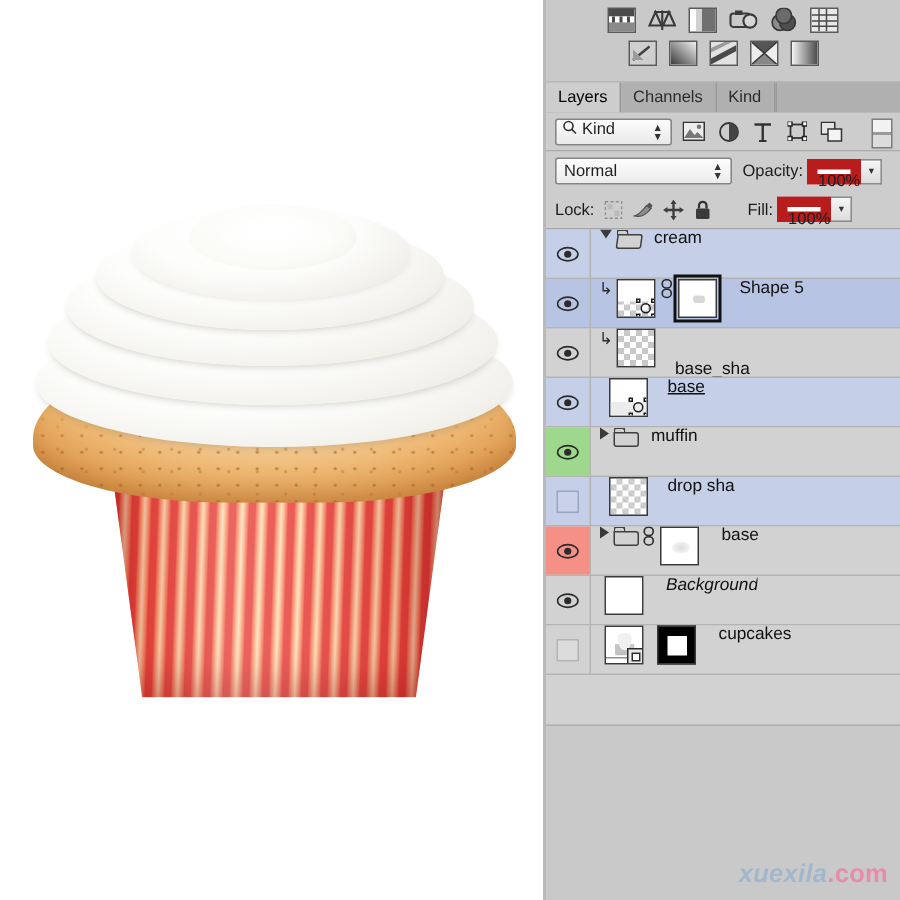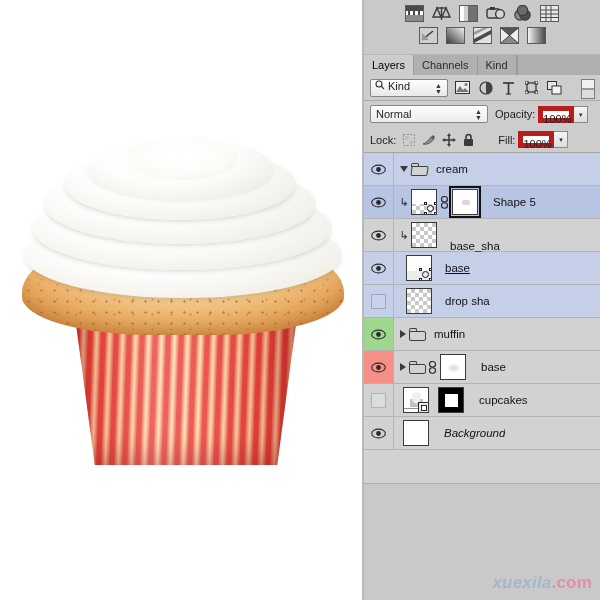--- a/index.html
+++ b/index.html
@@ -266,21 +266,21 @@
     line-height: 17px;
     padding-left: 5px;
     box-sizing: border-box;
     cursor: pointer;
   }
   .lbl { font-size: 11px; color: #1c1c1c; }
   #blend-row .lbl { margin-left: 7px; }
   .num-field {
     width: 36px; height: 17px;
     background: #ffffff;
-    border: 5px solid #b91c1c;
+    border: 7px solid #b91c1c;
     font-size: 11px;
     line-height: 16px;
     text-align: center;
     margin-left: 3px;
     box-sizing: border-box;
     cursor: text;
   }
   .num-arrow {
     width: 14px; height: 17px;
     background: linear-gradient(180deg,#f6f6f6,#dcdcdc);
@@ -343,21 +343,20 @@
     cursor: pointer;
   }
   .eye-cell.label-green { background: #9ed88d; }
   .eye-cell.label-red   { background: #f49086; }
   .eye-cell.sel-bg      { background: #b8c4e4; }
   .eye-cell.sel-bg-l    { background: #c5cfe8; }
   .body-cell {
     flex: 1;
     height: 100%;
     display: flex;
-    align-items: center;
     padding-left: 4px;
     box-sizing: border-box;
     min-width: 0;
   }
   .disc-tri {
     width: 0; height: 0;
     margin: 0 3px 0 2px;
     cursor: pointer;
   }
   .disc-tri.down {
@@ -843,44 +842,44 @@
                 <i class="p1"></i>
                 <i class="p2"></i>
                 <i class="p3"></i>
                 <i class="p4"></i>
             </div>
           </div>
           <span class="layer-name underline" style="margin-left:10px;">base</span>
         </div>
       </div>
 
-      <div class="layer-row sel-light">
-        <div class="eye-cell sel-bg-l">
-          <span style="display:block;width:13px;height:13px;border:1px solid #9aa5c4;background:#c9d2e8;"></span>
-        </div>
-        <div class="body-cell" style="padding-left:12px;">
-          <div class="thumb checker"></div>
-          <span class="layer-name" style="margin-left:10px;">drop sha</span>
-        </div>
-      </div>
-
       <div class="layer-row">
         <div class="eye-cell label-green">
           <svg width="15" height="11" viewBox="0 0 15 11">
               <ellipse cx="7.5" cy="5.5" rx="6.8" ry="4.4" fill="none" stroke="#2b2b2b" stroke-width="1.1"></ellipse>
               <circle cx="7.5" cy="5.5" r="2.4" fill="#2b2b2b"></circle>
             </svg>
         </div>
         <div class="body-cell">
           <div class="disc-tri right"></div>
           <div class="folder-ico">
               <div class="ftab"></div>
               <div class="fbody"></div>
             </div>
           <span class="layer-name">muffin</span>
+        </div>
+      </div>
+
+      <div class="layer-row sel-light">
+        <div class="eye-cell sel-bg-l">
+          <span style="display:block;width:13px;height:13px;border:1px solid #9aa5c4;background:#c9d2e8;"></span>
+        </div>
+        <div class="body-cell" style="padding-left:12px;">
+          <div class="thumb checker"></div>
+          <span class="layer-name" style="margin-left:10px;">drop sha</span>
         </div>
       </div>
 
       <div class="layer-row">
         <div class="eye-cell label-red">
           <svg width="15" height="11" viewBox="0 0 15 11">
               <ellipse cx="7.5" cy="5.5" rx="6.8" ry="4.4" fill="none" stroke="#2b2b2b" stroke-width="1.1"></ellipse>
               <circle cx="7.5" cy="5.5" r="2.4" fill="#2b2b2b"></circle>
             </svg>
         </div>
@@ -898,46 +897,46 @@
           </span>
           <div class="thumb">
             <div class="soft-blob"></div>
           </div>
           <span class="layer-name" style="margin-left:12px;">base</span>
         </div>
       </div>
 
       <div class="layer-row">
         <div class="eye-cell">
+          <svg width="15" height="11" viewBox="0 0 15 11">
+              <ellipse cx="7.5" cy="5.5" rx="6.8" ry="4.4" fill="none" stroke="#2b2b2b" stroke-width="1.1"></ellipse>
+              <circle cx="7.5" cy="5.5" r="2.4" fill="#2b2b2b"></circle>
+            </svg>
+        </div>
+        <div class="body-cell" style="padding-left:9px;">
+          <div class="thumb"></div>
+          <span class="layer-name italic" style="margin-left:12px;">Background</span>
+        </div>
+      </div>
+
+      <div class="layer-row">
+        <div class="eye-cell">
           <span style="display:block;width:13px;height:13px;border:1px solid #b3b3b3;background:#dcdcdc;"></span>
         </div>
         <div class="body-cell" style="padding-left:9px;">
           <div class="thumb">
             <div class="mini-cup"></div>
             <div class="mini-ground"></div>
             <div class="so-badge"></div>
           </div>
           <div class="thumb black-mask" style="margin-left:6px;"></div>
           <span class="layer-name" style="margin-left:12px;">cupcakes</span>
         </div>
       </div>
 
-      <div class="layer-row">
-        <div class="eye-cell">
-          <svg width="15" height="11" viewBox="0 0 15 11">
-              <ellipse cx="7.5" cy="5.5" rx="6.8" ry="4.4" fill="none" stroke="#2b2b2b" stroke-width="1.1"></ellipse>
-              <circle cx="7.5" cy="5.5" r="2.4" fill="#2b2b2b"></circle>
-            </svg>
-        </div>
-        <div class="body-cell" style="padding-left:9px;">
-          <div class="thumb"></div>
-          <span class="layer-name italic" style="margin-left:12px;">Background</span>
-        </div>
-      </div>
-
     </div>
 
     <div id="panel-bottom">
       <div id="watermark">
         <span class="wa">xuexila</span><span class="wb">.com</span>
       </div>
     </div>
 
   </div>
 </div>

